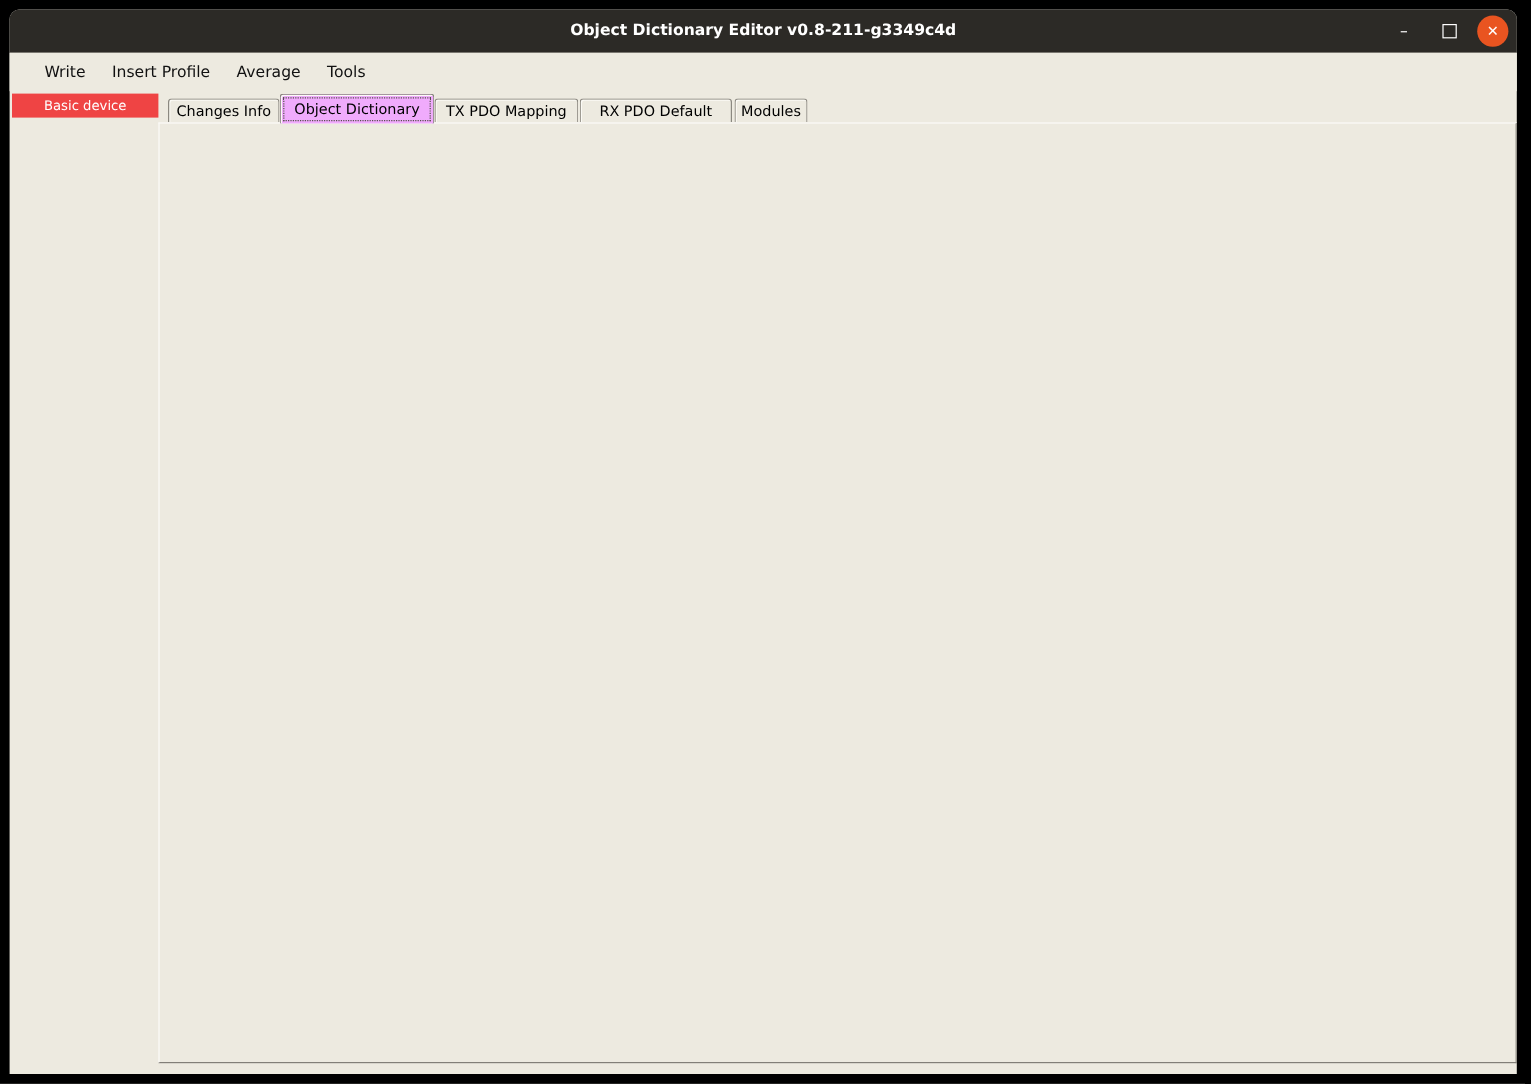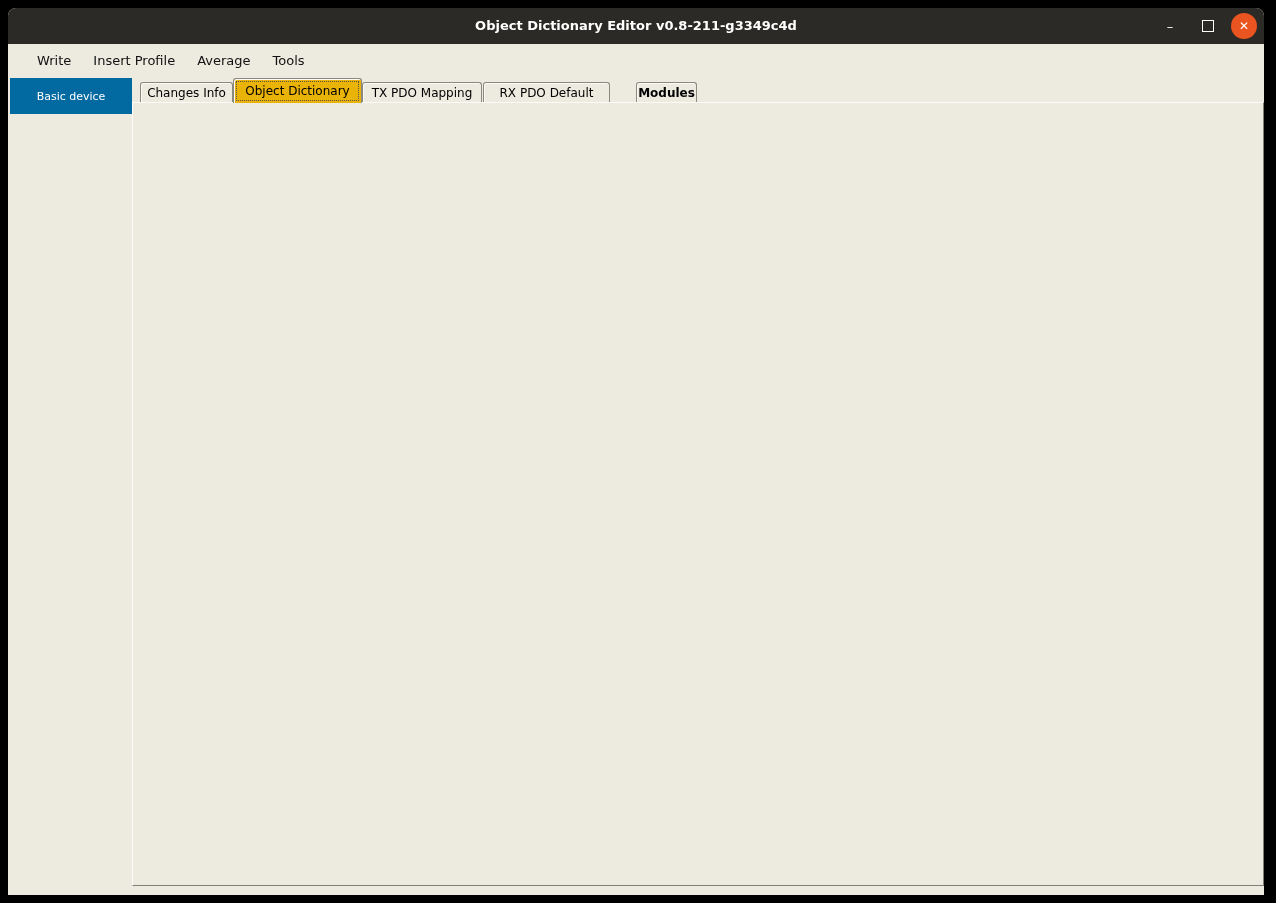--- a/index.html
+++ b/index.html
@@ -11,25 +11,25 @@
   .titlebar .title{position:absolute;left:0;right:0;top:0;height:36px;line-height:36px;text-align:center;color:#fff;font-size:13px;font-weight:bold;}
   .tb-btn{position:absolute;top:8px;width:20px;height:20px;color:#fff;display:flex;align-items:center;justify-content:center;font-size:13px;}
   .tb-min{right:84px;}
   .tb-max{right:46px;}
   .tb-max .sq{width:10px;height:10px;border:1px solid #fff;}
   .tb-close{right:7px;top:5px;width:26px;height:26px;background:#e95420;border-radius:50%;font-size:12px;}
   
   .menubar{position:absolute;left:0;top:36px;width:100%;height:32px;background:#edeae0;display:flex;align-items:center;padding-left:18px;box-sizing:border-box;}
   .menu-item{font-size:13px;color:#111;padding:5px 11px;white-space:nowrap;}
   
-  .device-tab{position:absolute;left:2px;top:70px;width:122px;height:36px;background:#0369a1;color:#fff;font-size:11px;display:flex;align-items:center;justify-content:center;}
+  .device-tab{position:absolute;left:2px;top:70px;width:122px;height:20px;background:#ef4444;color:#fff;font-size:11px;display:flex;align-items:center;justify-content:center;}
   
   .tabstrip{position:absolute;left:124px;top:70px;width:700px;height:25px;}
   .tab{position:absolute;top:4px;height:20px;background:#edeae0;border:1px solid #8b8880;border-bottom:none;border-radius:3px 3px 0 0;box-shadow:inset 1px 1px 0 #fbfaf5;display:flex;align-items:center;justify-content:center;font-size:12px;color:#000;box-sizing:border-box;z-index:2;}
-  .tab.selected{top:0;height:25px;z-index:6;background:#eab308;}
+  .tab.selected{top:0;height:25px;z-index:6;background:#f0abfc;}
   .tab.selected .focusbox{border:1px dotted #55524c;padding:2px 8px;}
   
   .panel{position:absolute;left:124px;top:94px;width:1132px;height:784px;background:#edeae0;border:1px solid;border-color:#fcfbf8 #827f78 #827f78 #fcfbf8;box-sizing:border-box;z-index:3;}
   
   .lbl{position:absolute;font-size:12px;color:#000;white-space:nowrap;}
   
   .pframe{position:absolute;width:337px;border:2px solid #1d1c1a;background:#edeae0;box-sizing:border-box;}
   .pframe .ptitle{position:absolute;left:5px;top:2px;font-size:12px;}
   .listbox{position:absolute;left:4px;background:#fff;border:1px solid #55534d;box-sizing:border-box;overflow:hidden;}
   .lhead{display:flex;height:17px;background:#eae7dc;font-size:12px;}
@@ -128,21 +128,21 @@
         </div>
     <div class="tab selected" style="left:101px;width:129px;">
           <span class="focusbox">Object Dictionary</span>
         </div>
     <div class="tab" style="left:230px;width:120px;text-align:right;">
           <span>TX PDO Mapping</span>
         </div>
     <div class="tab" style="left:351px;width:127px;">
           <span>RX PDO Default</span>
         </div>
-    <div class="tab" style="left:504px;width:61px;font-weight:bold;">
+    <div class="tab" style="left:480px;width:61px;">
           <span>Modules</span>
         </div>
   </div>
 
   <div class="panel"></div>
 
   <div class="pframe" style="left:134px;top:100px;height:464px;">
     <div class="ptitle">Communication Specific Parameters</div>
     <div class="listbox" style="top:21px;width:327px;height:440px;">
       <div class="lhead">

